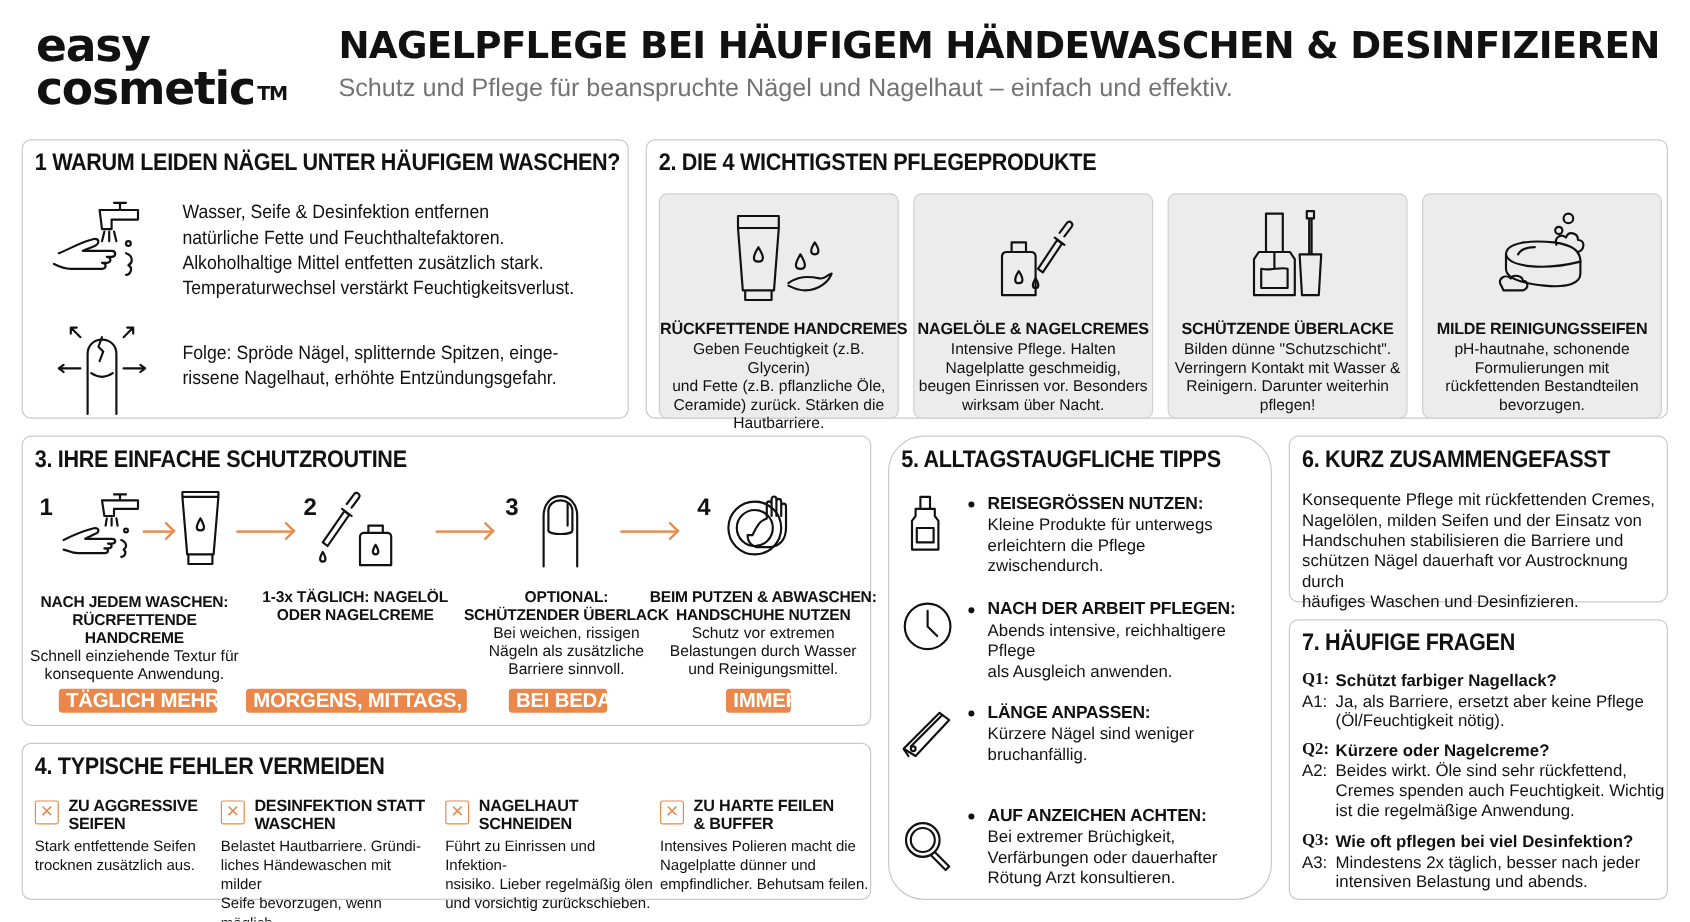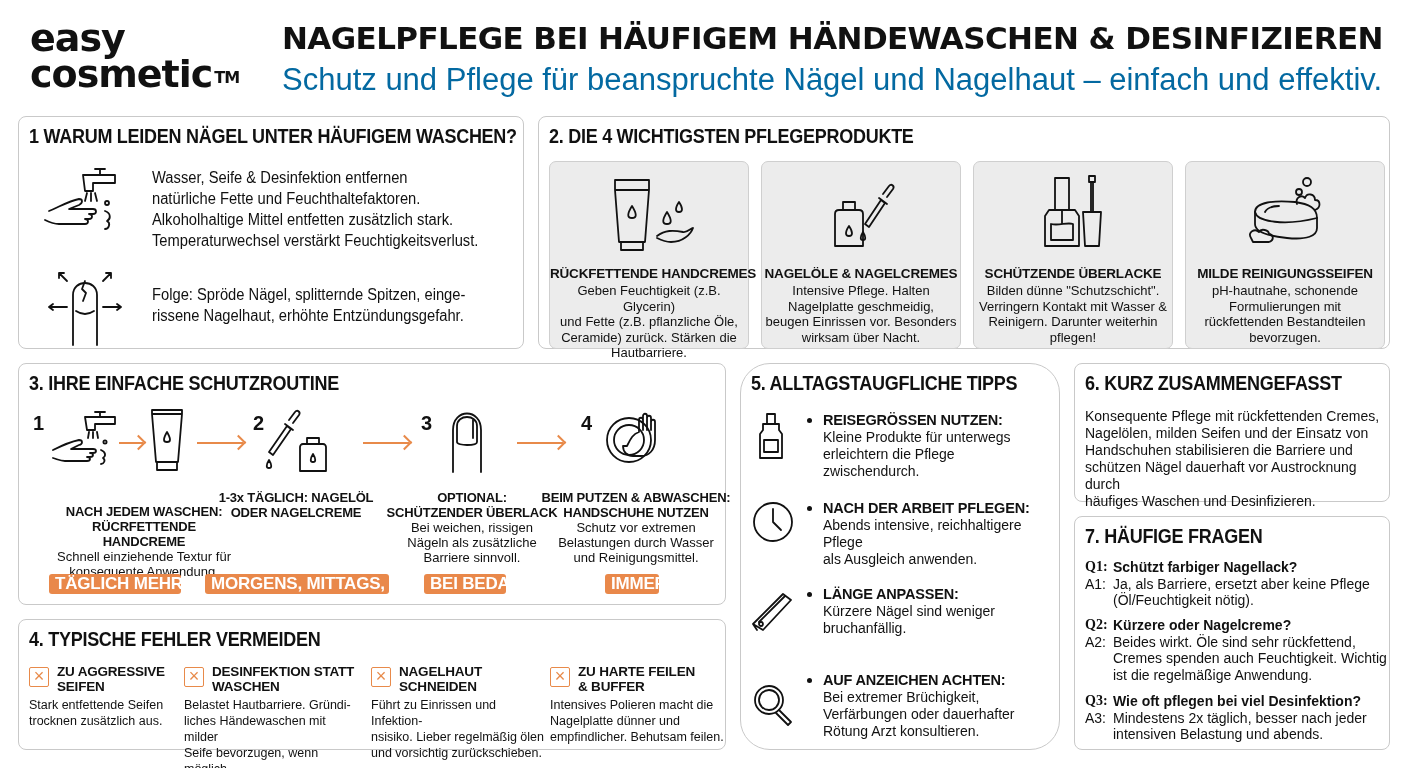--- a/index.html
+++ b/index.html
@@ -5,21 +5,21 @@
   * { box-sizing: border-box; margin: 0; padding: 0; }
   html, body { width: 1408px; height: 768px; background: #ffffff; overflow: hidden; }
   body { font-family: "Liberation Sans", "DejaVu Sans", sans-serif; color: #111; position: relative; }
 
   .abs { position: absolute; }
 
   
   .logo { left: 30px; top: 20px; width: 220px; font-family: "DejaVu Sans", sans-serif; font-weight: 700; font-size: 38px; line-height: 36px; letter-spacing: -1px; color: #111; }
   .logo .tm { font-size: 16px; vertical-align: top; position: relative; top: 4px; margin-left: 2px; }
   .title { left: 282px; top: 20px; font-family: "DejaVu Sans", sans-serif; font-weight: 700; font-size: 31px; letter-spacing: -0.6px; white-space: nowrap; color: #111; }
-  .subtitle { left: 282px; top: 62px; font-size: 31px; color: #0369a1; white-space: nowrap; }
+  .subtitle { left: 282px; top: 62px; font-size: 21px; color: #737373; white-space: nowrap; }
 
   
   .card { position: absolute; border: 1.5px solid #c9c9c9; border-radius: 8px; background: #fff; }
   .card-title { position: absolute; left: 10px; top: 8px; font-family: "Liberation Sans", sans-serif; font-weight: 700; font-size: 20px; letter-spacing: -0.3px; white-space: nowrap; transform: scaleX(0.9); transform-origin: left; }
 
   .txt { font-size: 16px; line-height: 21px; white-space: nowrap; transform: scaleX(0.92); transform-origin: left; }
 
   
   .pbox { position: absolute; top: 44px; width: 200px; height: 188px; background: #ececec; border: 1px solid #cfcfcf; border-radius: 7px; text-align: center; }
   .pbox svg { position: absolute; left: 50%; transform: translateX(-50%); top: 10px; }
@@ -193,21 +193,21 @@
   </svg>
   <div class="arrow" style="left:498px; top:78px; width:46px;"></div>
 
   <div class="step-num" style="left:562px; top:48px;">4</div>
   <svg width="64" height="56" viewBox="0 0 64 56" style="position:absolute; left:586px; top:48px;">
     <circle cx="24" cy="28" r="22"></circle>
       <circle cx="24" cy="28" r="15"></circle>
     <path d="M22 34 c4 -8 6 -12 12 -14 v-12 c0 -3 4 -3 4 0 v10 v-14 c0 -3 4 -3 4 0 v14 v-12 c0 -3 4 -3 4 0 v12 v-8 c0 -3 4 -3 4 0 v18 c0 10 -6 16 -14 16 h-8 c-6 0 -10 -4 -10 -10 z"></path>
   </svg>
 
-  <div class="step" style="left:4px; top:140px;margin-left:32px;">
+  <div class="step" style="left:4px; top:130px;">
     <div class="shead">NACH JEDEM WASCHEN:
 RÜCRFETTENDE
 HANDCREME</div>
     <div class="sdesc">Schnell einziehende Textur für
 konsequente Anwendung.</div>
   </div>
   <div class="step" style="left:188px; top:126px;">
     <div class="shead">1-3x TÄGLICH: NAGELÖL
 ODER NAGELCREME</div>
   </div>

